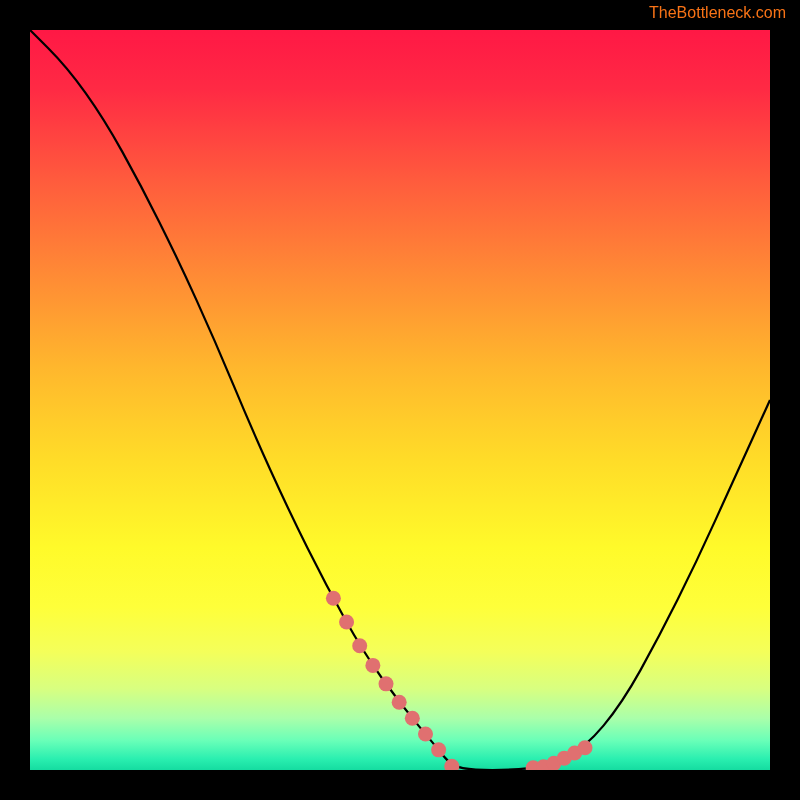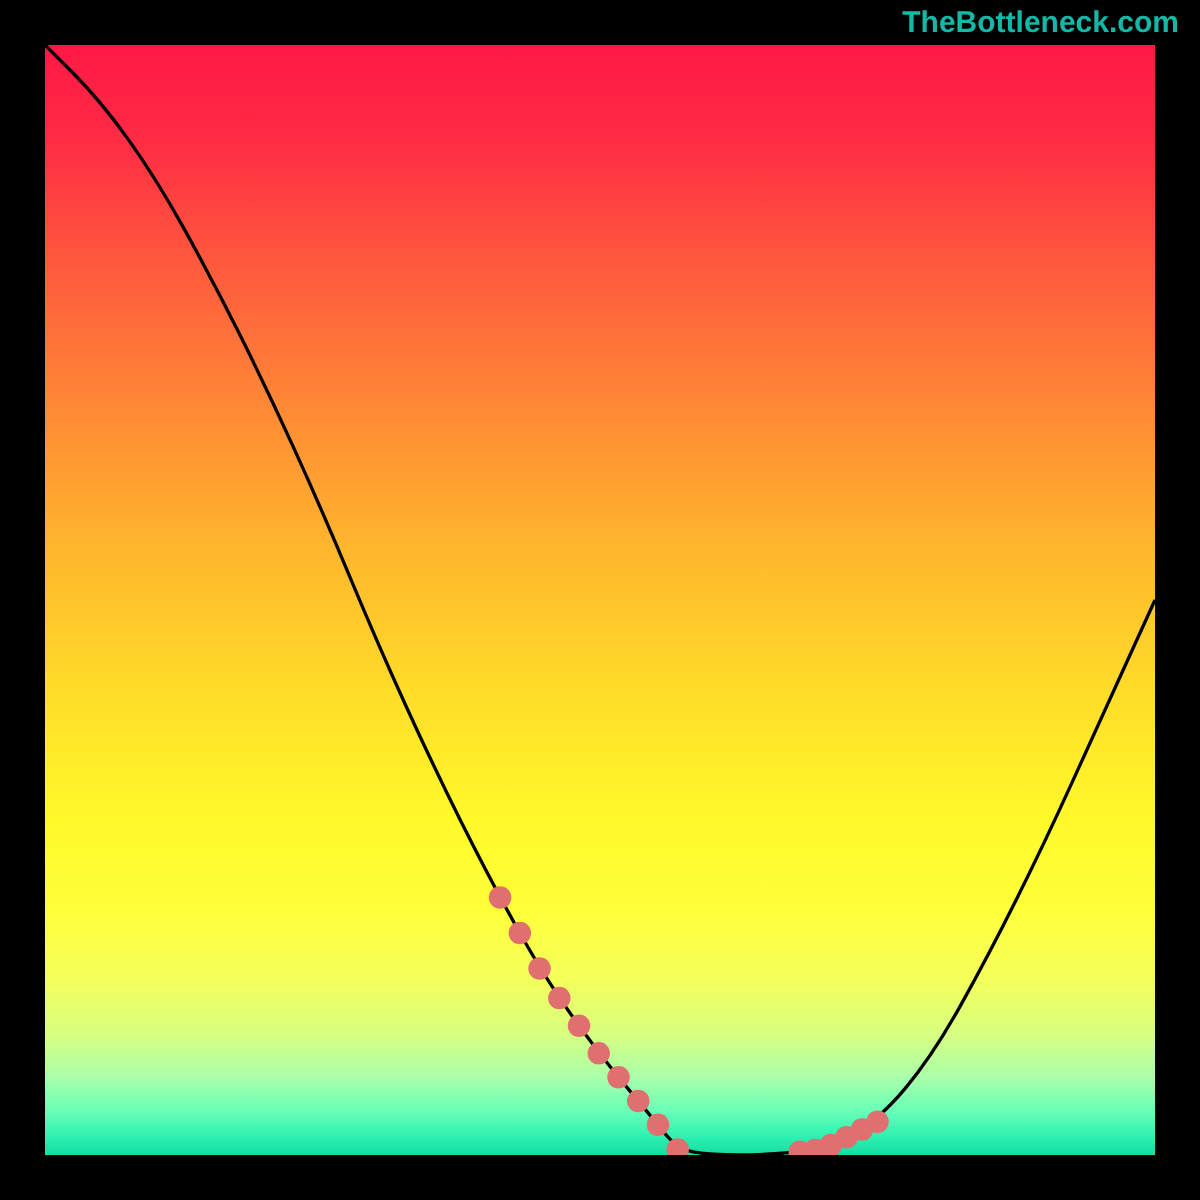--- a/index.html
+++ b/index.html
@@ -11,23 +11,23 @@
       width: 800px;
       height: 800px;
       background: #000;
       position: relative;
       font-family: Arial, sans-serif;
     }
     .watermark {
       position: absolute;
       top: 4px;
       right: 14px;
-      color: #14b8a6;
-      font-size: 20px;
-      font-weight: 700;
+      color: #f97316;
+      font-size: 16px;
+      font-weight: 400;
       z-index: 10;
     }
     .chart-container {
       position: absolute;
       left: 30px;
       top: 30px;
       width: 740px;
       height: 740px;
       overflow: hidden;
     }

